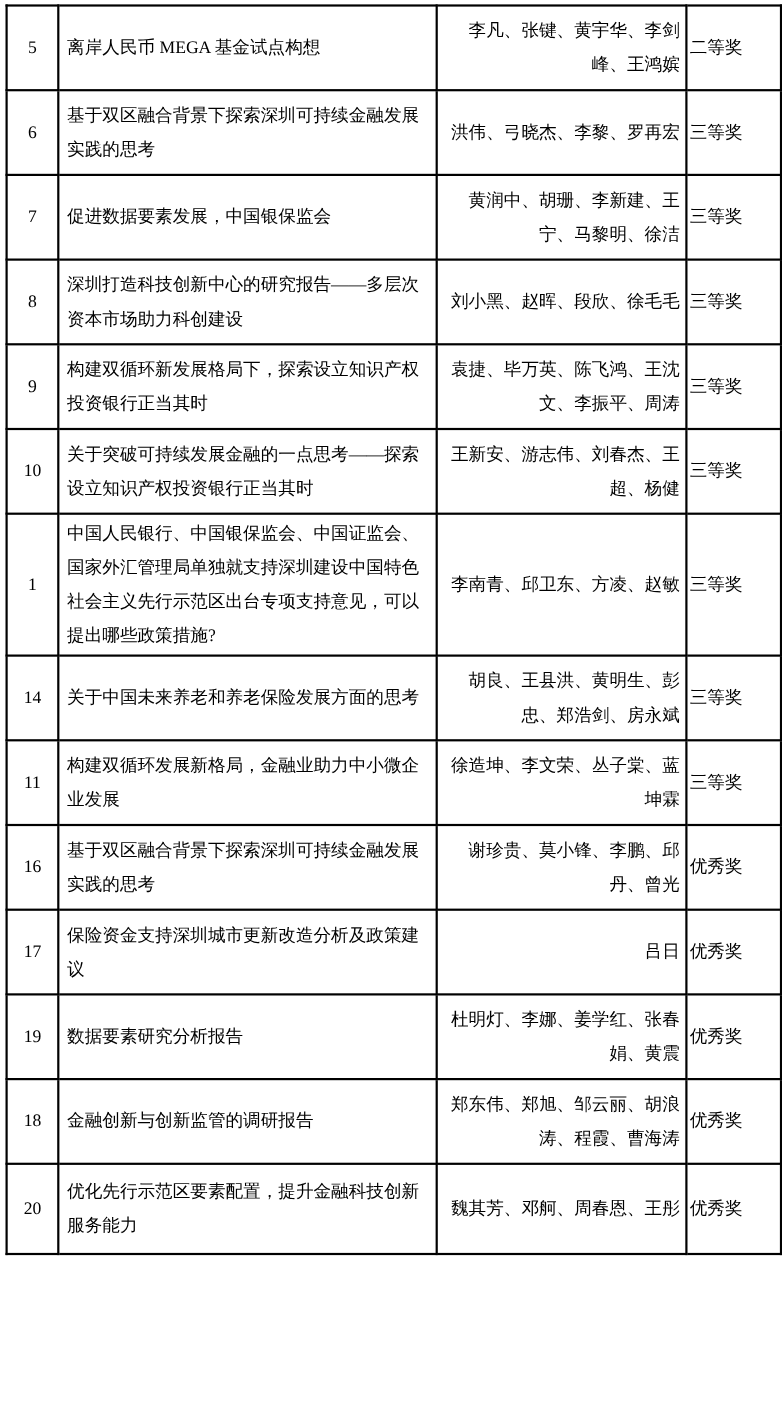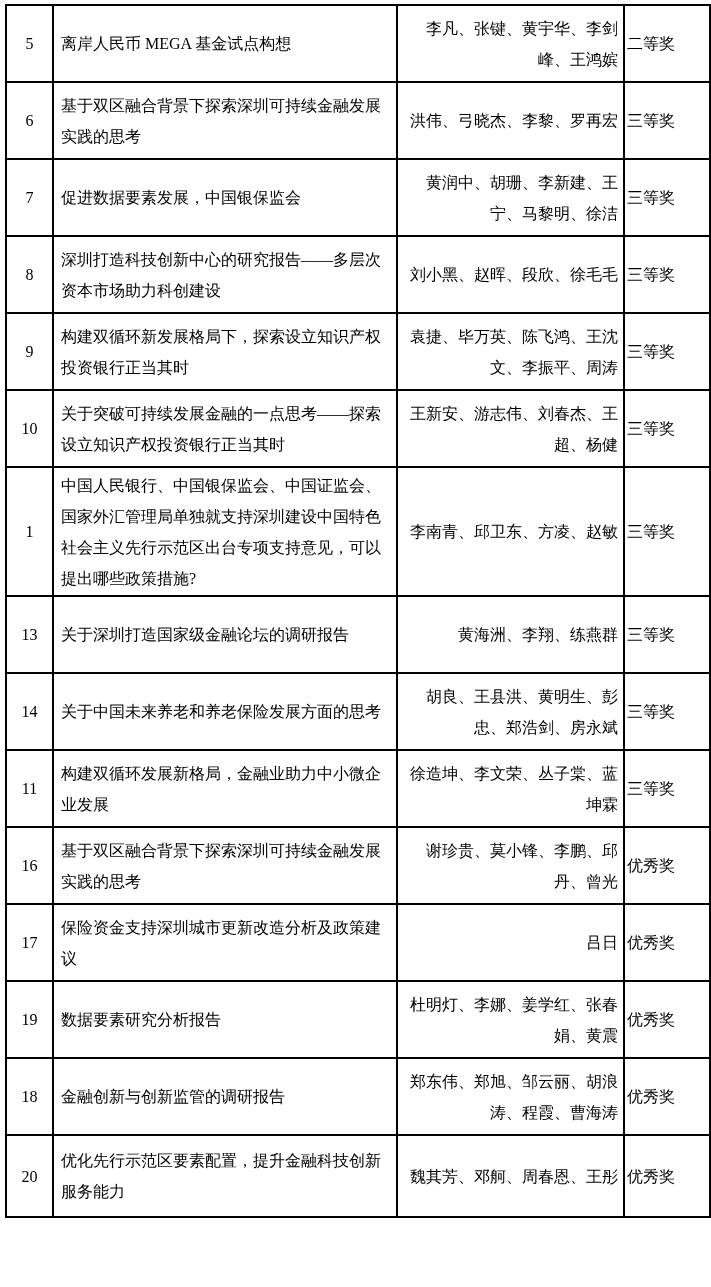--- a/index.html
+++ b/index.html
@@ -99,26 +99,20 @@
       <td class="cell-authors">王新安、游志伟、刘春杰、王超、杨健</td>
       <td class="cell-award">三等奖</td>
     </tr>
     <tr class="row row-tall">
       <td class="cell-no">1</td>
       <td class="cell-title">中国人民银行、中国银保监会、中国证监会、国家外汇管理局单独就支持深圳建设中国特色社会主义先行示范区出台专项支持意见，可以提出哪些政策措施?</td>
       <td class="cell-authors">李南青、邱卫东、方凌、赵敏</td>
       <td class="cell-award">三等奖</td>
     </tr>
     <tr class="row">
-      <td class="cell-no">13</td>
-      <td class="cell-title">关于深圳打造国家级金融论坛的调研报告</td>
-      <td class="cell-authors">黄海洲、李翔、练燕群</td>
-      <td class="cell-award">三等奖</td>
-    </tr>
-    <tr class="row">
       <td class="cell-no">14</td>
       <td class="cell-title">关于中国未来养老和养老保险发展方面的思考</td>
       <td class="cell-authors">胡良、王县洪、黄明生、彭忠、郑浩剑、房永斌</td>
       <td class="cell-award">三等奖</td>
     </tr>
     <tr class="row">
       <td class="cell-no">11</td>
       <td class="cell-title">构建双循环发展新格局，金融业助力中小微企业发展</td>
       <td class="cell-authors">徐造坤、李文荣、丛子棠、蓝坤霖</td>
       <td class="cell-award">三等奖</td>

